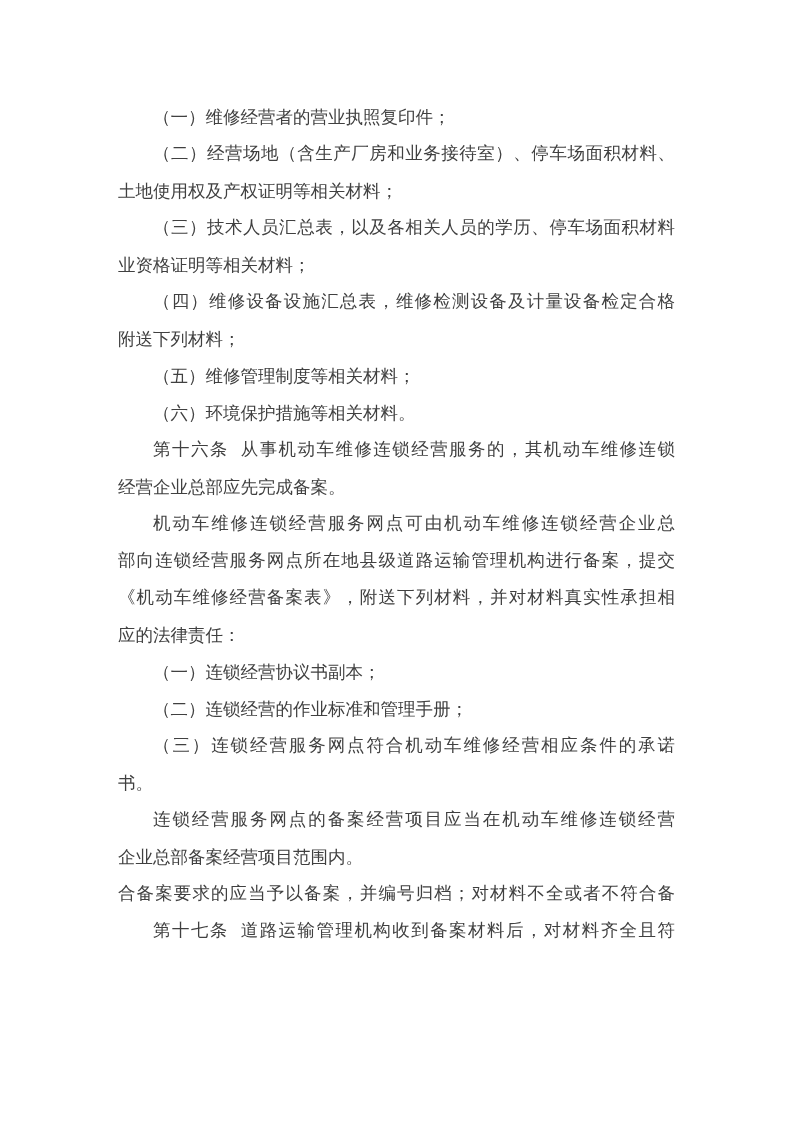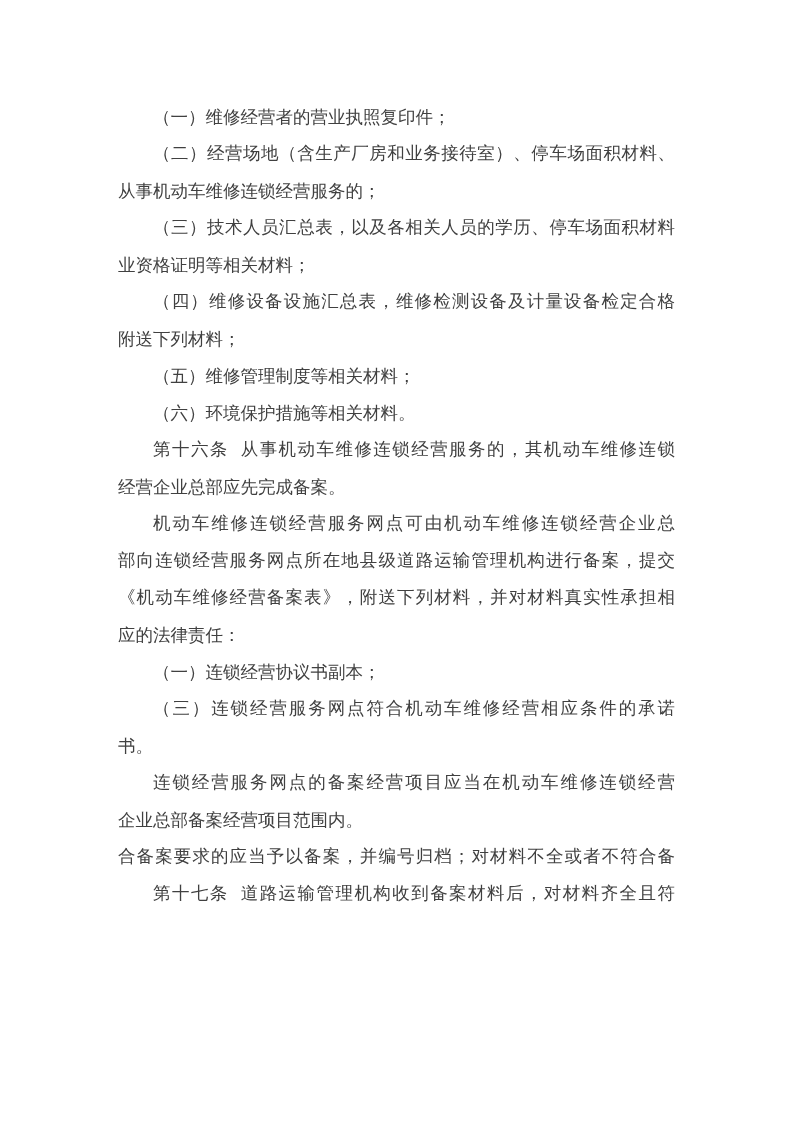--- a/index.html
+++ b/index.html
@@ -47,21 +47,21 @@
 </head>
 <body style="background: rgb(255, 255, 255);">
 
 <div class="page">
   <div class="doc-body" style="color: rgb(64, 64, 64);">
       <div class="paragraph">
         <div class="line first">（一）维修经营者的营业执照复印件；</div>
       </div>
       <div class="paragraph">
         <div class="line first full">（二）经营场地（含生产厂房和业务接待室）、停车场面积材料、</div>
-        <div class="line">从事机动车维修连锁经营服务的；</div>
+        <div class="line">土地使用权及产权证明等相关材料；</div>
       </div>
       <div class="paragraph">
         <div class="line first full">（三）技术人员汇总表，以及各相关人员的学历、停车场面积材料</div>
         <div class="line">业资格证明等相关材料；</div>
       </div>
       <div class="paragraph">
         <div class="line first full">（四）维修设备设施汇总表，维修检测设备及计量设备检定合格</div>
         <div class="line">附送下列材料；</div>
       </div>
       <div class="paragraph">
@@ -77,20 +77,23 @@
       <div class="paragraph">
         <div class="line first full">机动车维修连锁经营服务网点可由机动车维修连锁经营企业总</div>
         <div class="line full">部向连锁经营服务网点所在地县级道路运输管理机构进行备案，提交</div>
         <div class="line full">《机动车维修经营备案表》，附送下列材料，并对材料真实性承担相</div>
         <div class="line">应的法律责任：</div>
       </div>
       <div class="paragraph">
         <div class="line first">（一）连锁经营协议书副本；</div>
       </div>
       <div class="paragraph">
+        <div class="line first">（二）连锁经营的作业标准和管理手册；</div>
+      </div>
+      <div class="paragraph">
         <div class="line first full">（三）连锁经营服务网点符合机动车维修经营相应条件的承诺</div>
         <div class="line">书。</div>
       </div>
       <div class="paragraph">
         <div class="line first full">连锁经营服务网点的备案经营项目应当在机动车维修连锁经营</div>
         <div class="line">企业总部备案经营项目范围内。</div>
       </div>
       <div class="paragraph">
         <div class="line full">合备案要求的应当予以备案，并编号归档；对材料不全或者不符合备</div>
         <div class="line first full">第十七条 道路运输管理机构收到备案材料后，对材料齐全且符</div>

